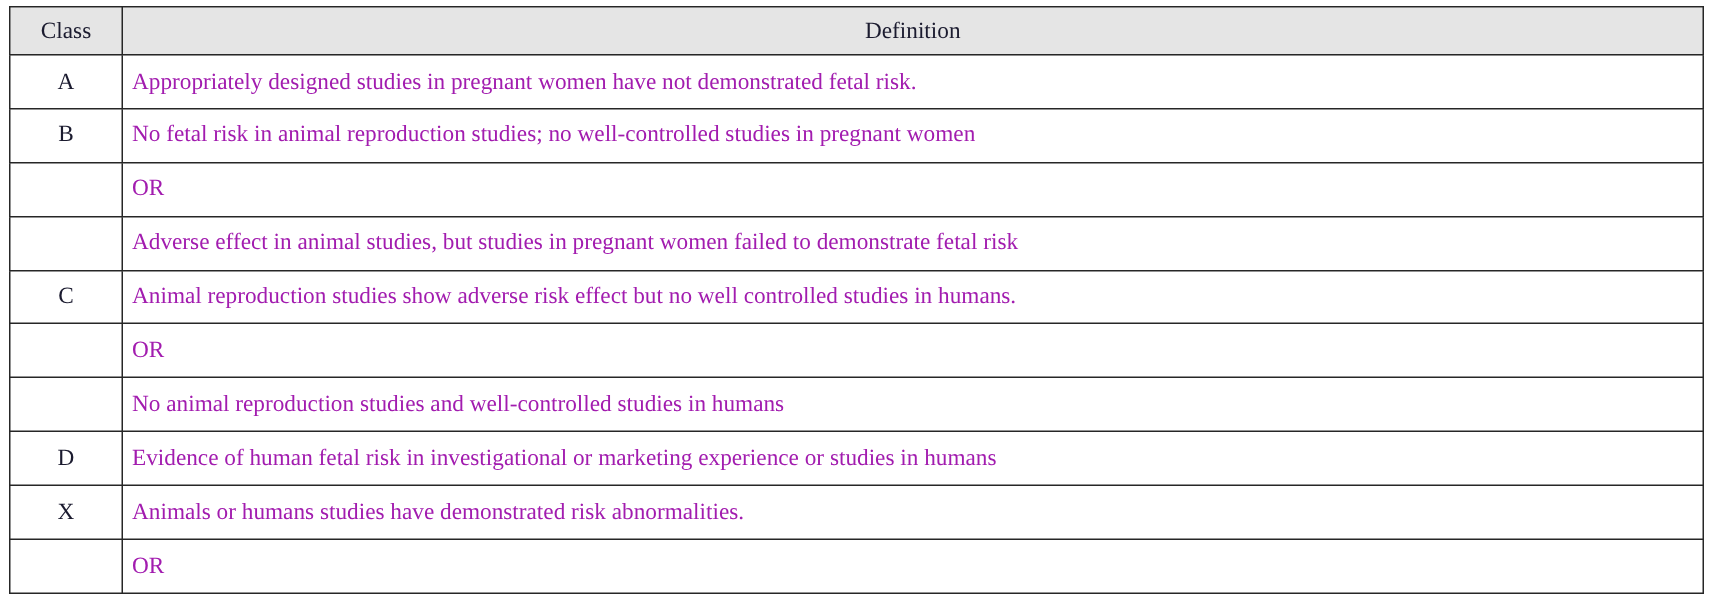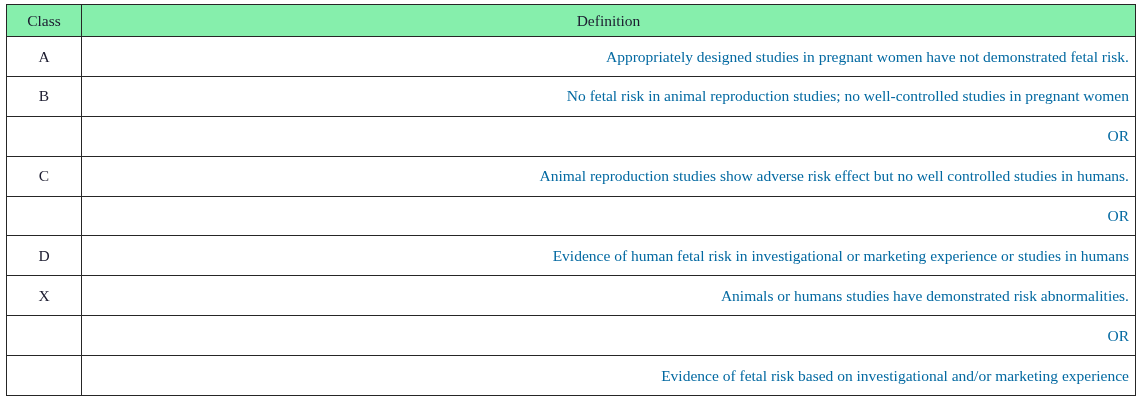--- a/index.html
+++ b/index.html
@@ -33,34 +33,34 @@
   table.fda-table td {
     border: 1px solid #262626;
     box-sizing: border-box;
     padding: 0 6px;
     vertical-align: middle;
     font-size: 15.5px;
     line-height: 1.15;
     font-weight: normal;
   }
   table.fda-table thead th {
-    background: #86efac;
+    background: #e5e5e5;
     height: 32px;
     text-align: center;
     font-size: 15.5px;
     color: #1b1b2f;
   }
   table.fda-table tbody tr { height: 32.6px; }
   td.class-cell {
     text-align: center;
     font-size: 15px;
   }
   td.def-cell {
-    text-align: right;
-    color: #0369a1;
+    text-align: left;
+    color: #a21caf;
   }
 </style>
 </head>
 <body>
 
 <div class="table-wrap">
   <table class="fda-table">
     <colgroup>
       <col class="col-class">
       <col class="col-definition">
@@ -78,38 +78,42 @@
         </tr>
         <tr>
           <td class="class-cell">B</td>
           <td class="def-cell">No fetal risk in animal reproduction studies; no well-controlled studies in pregnant women</td>
         </tr>
         <tr>
           <td class="class-cell empty-cell"></td>
           <td class="def-cell">OR</td>
         </tr>
         <tr>
+          <td class="class-cell empty-cell"></td>
+          <td class="def-cell">Adverse effect in animal studies, but studies in pregnant women failed to demonstrate fetal risk</td>
+        </tr>
+        <tr>
           <td class="class-cell">C</td>
           <td class="def-cell">Animal reproduction studies show adverse risk effect but no well controlled studies in humans.</td>
         </tr>
         <tr>
           <td class="class-cell empty-cell"></td>
           <td class="def-cell">OR</td>
+        </tr>
+        <tr>
+          <td class="class-cell empty-cell"></td>
+          <td class="def-cell">No animal reproduction studies and well-controlled studies in humans</td>
         </tr>
         <tr>
           <td class="class-cell">D</td>
           <td class="def-cell">Evidence of human fetal risk in investigational or marketing experience or studies in humans</td>
         </tr>
         <tr>
           <td class="class-cell">X</td>
           <td class="def-cell">Animals or humans studies have demonstrated risk abnormalities.</td>
         </tr>
         <tr>
           <td class="class-cell empty-cell"></td>
           <td class="def-cell">OR</td>
         </tr>
-        <tr>
-          <td class="class-cell empty-cell"></td>
-          <td class="def-cell">Evidence of fetal risk based on investigational and/or marketing experience</td>
-        </tr>
       </tbody>
   </table>
 </div>
 
 </body></html>

